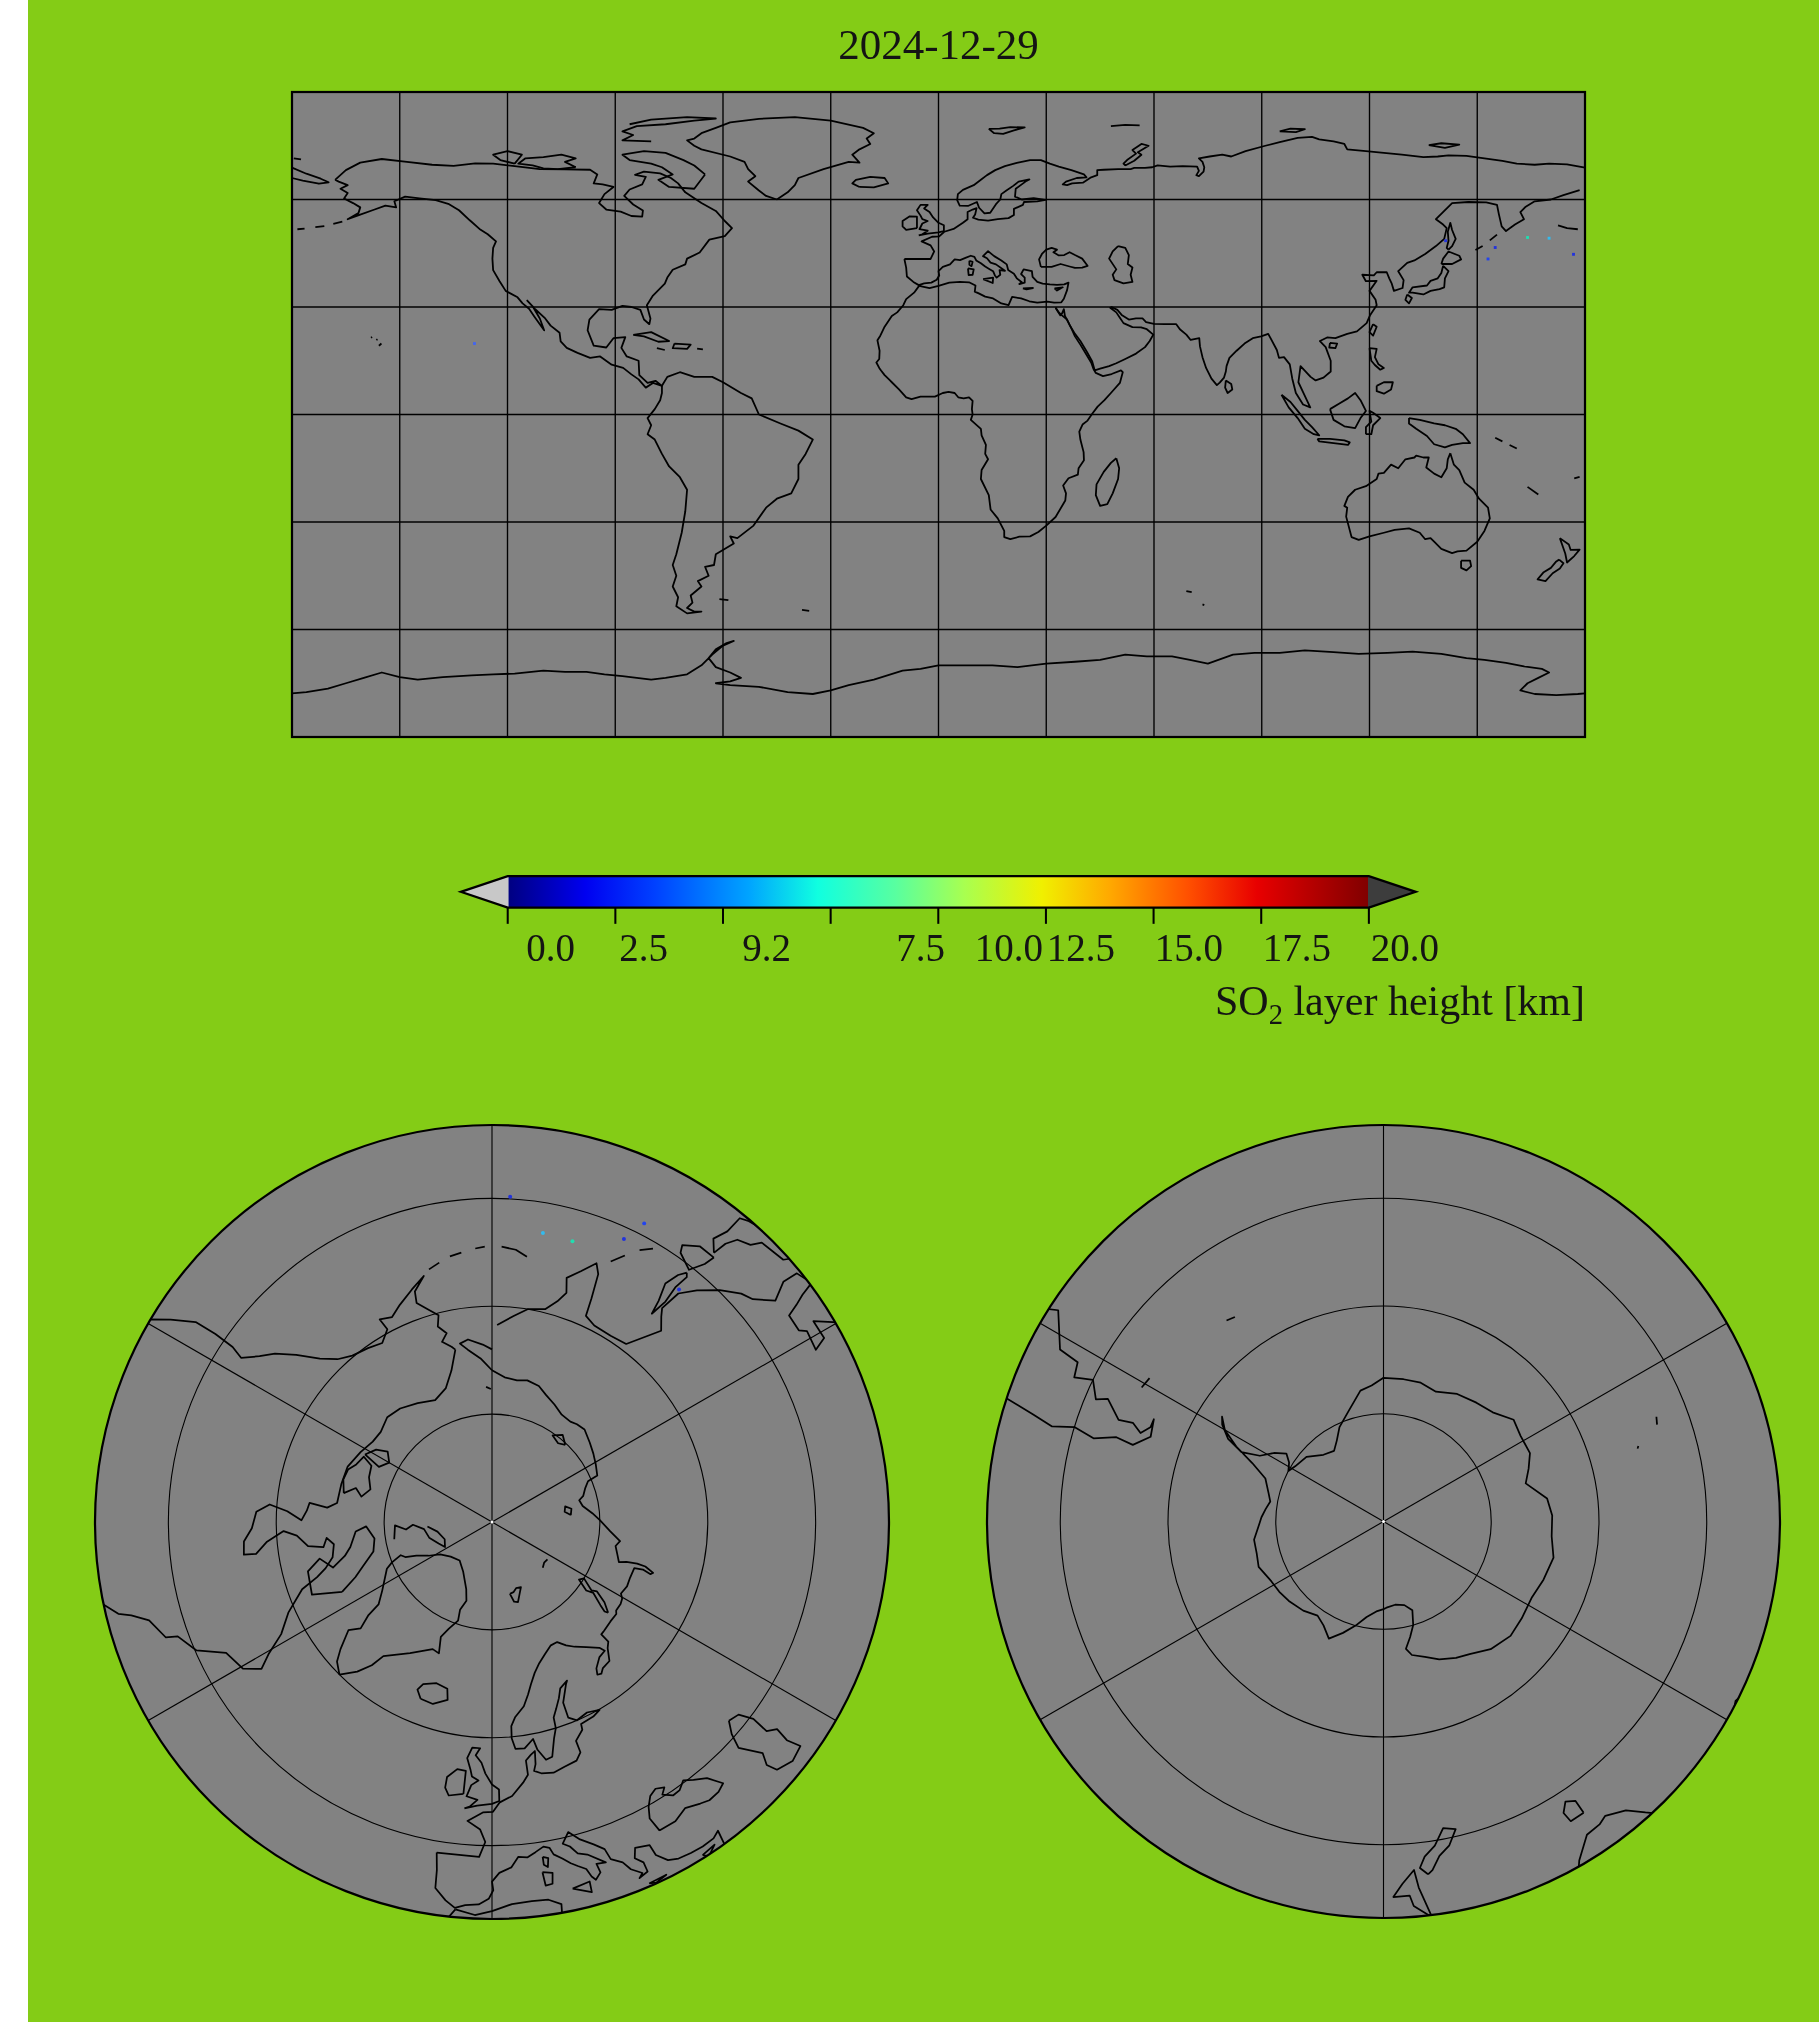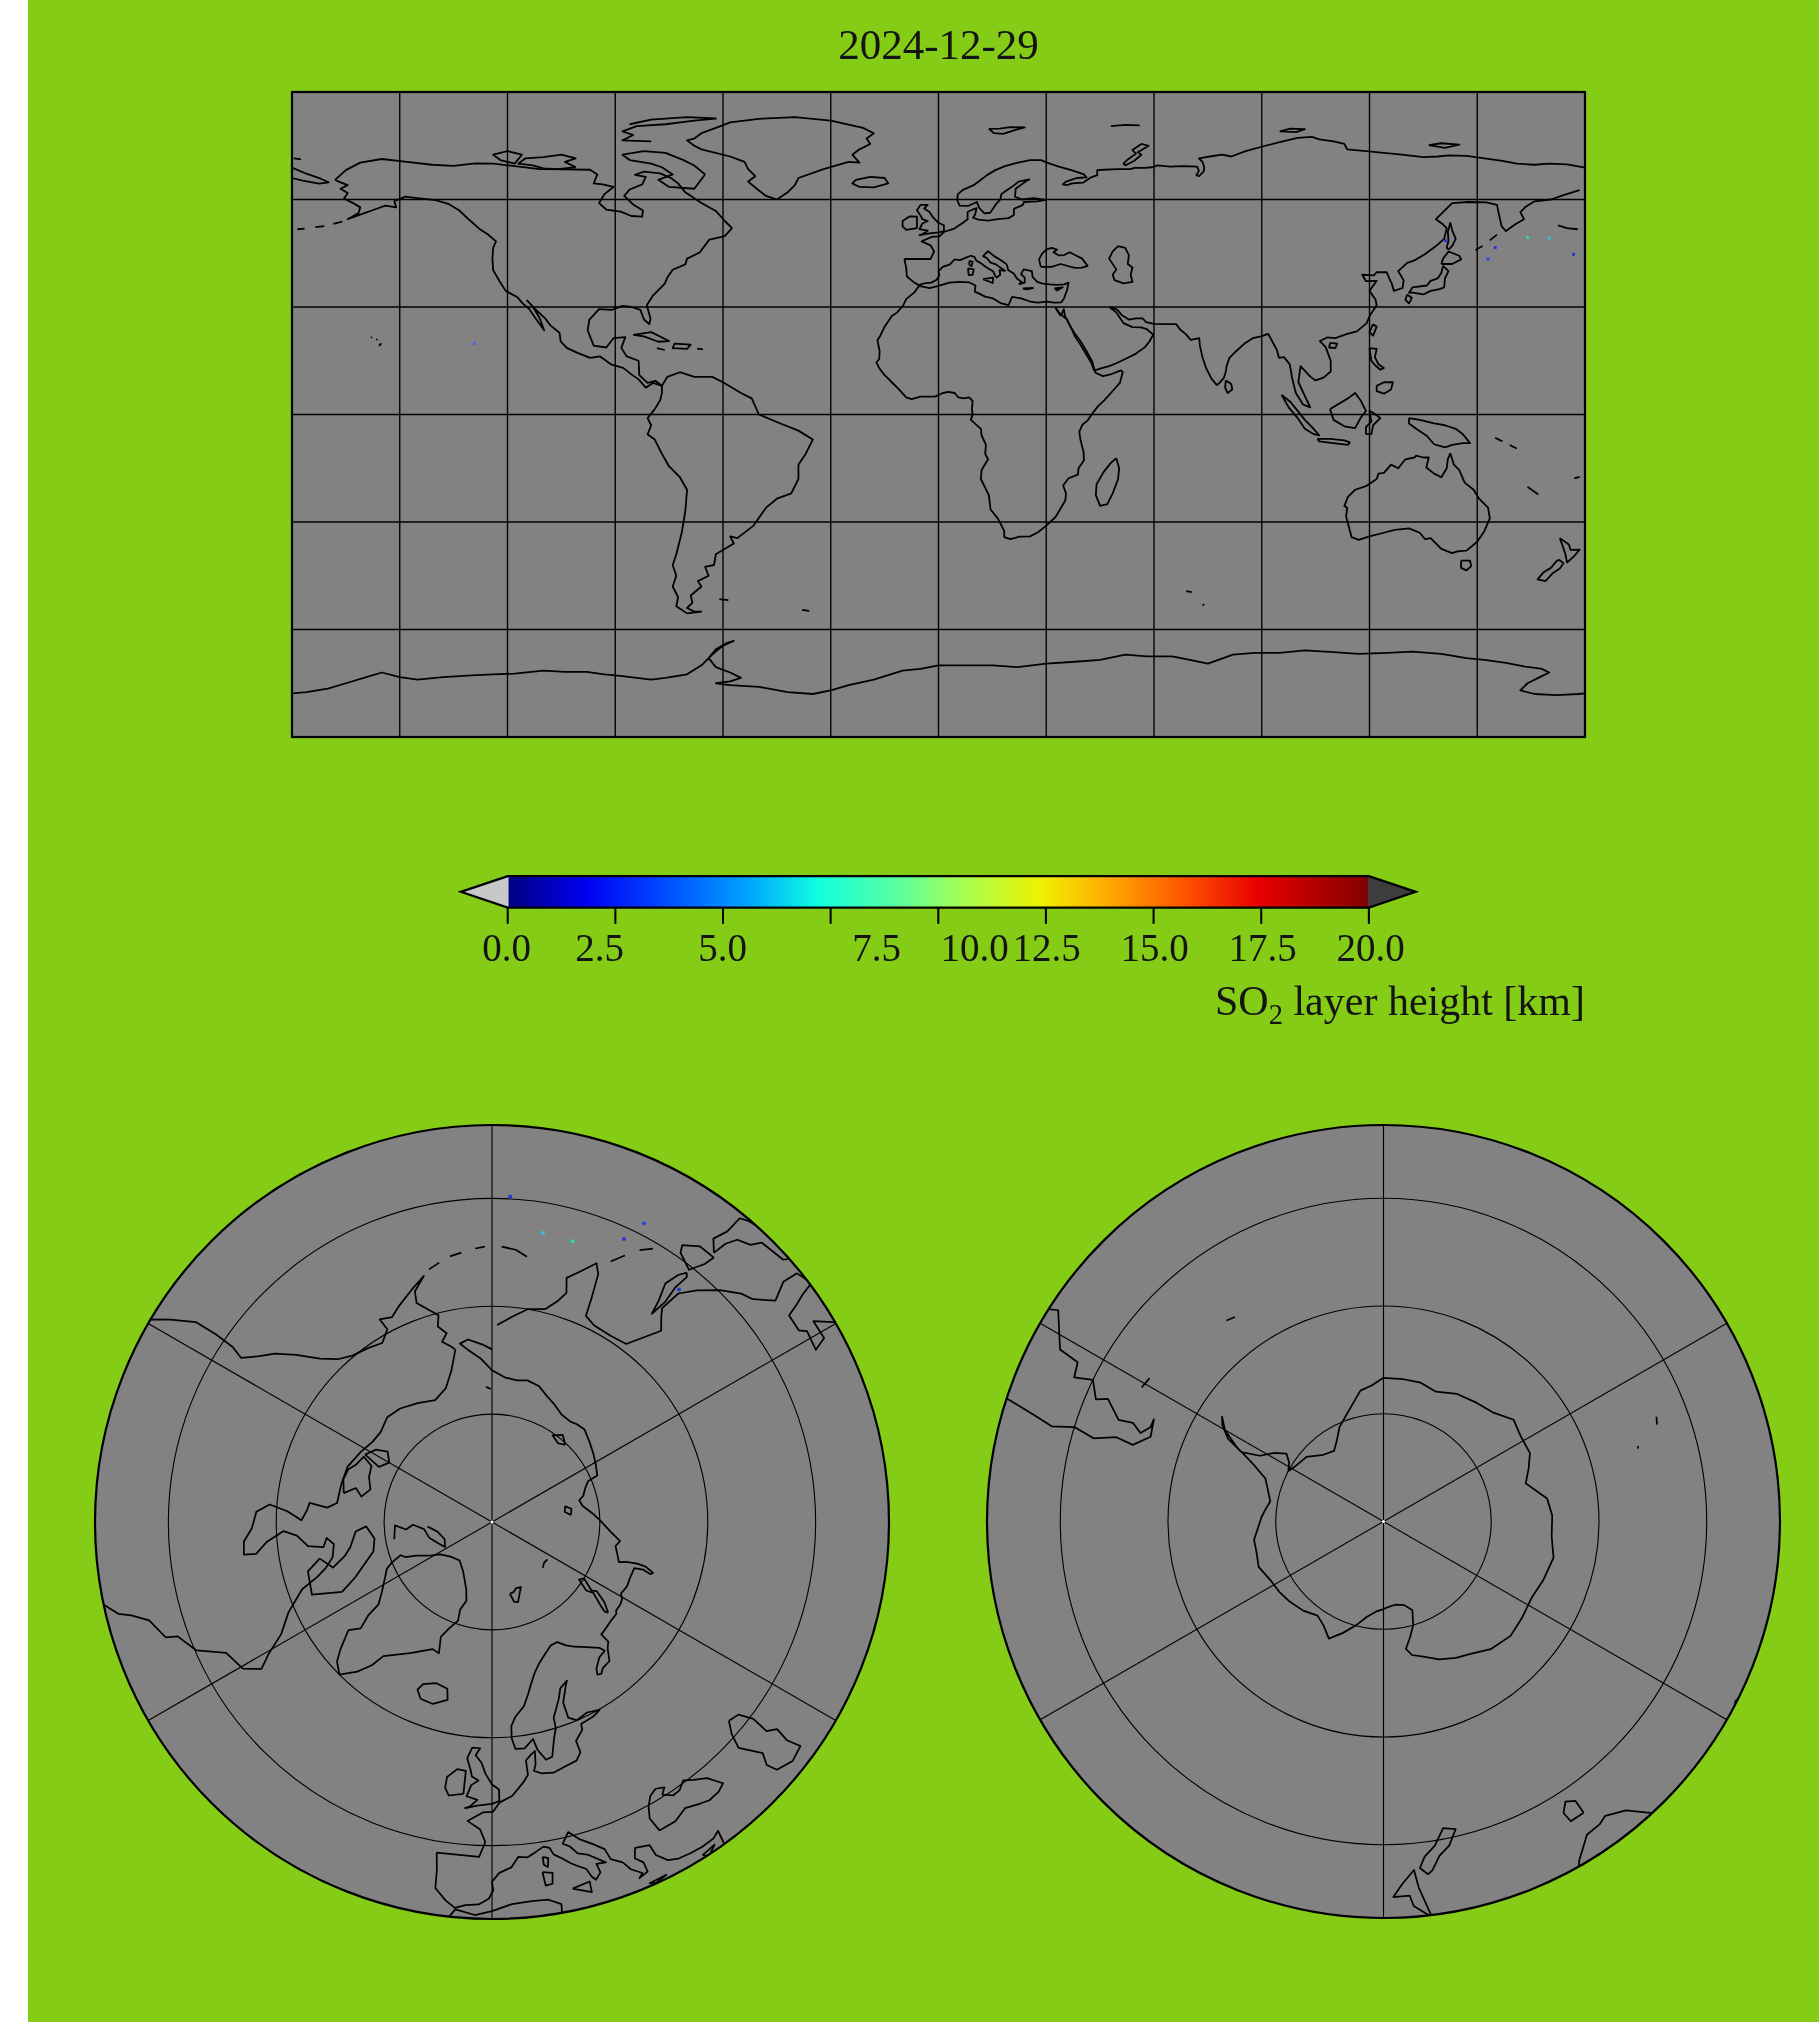--- a/index.html
+++ b/index.html
@@ -1,21 +1,21 @@
 <!DOCTYPE html>
 <html style="font-size:13.7px"><head>
 <meta charset="utf-8">
 <style>
   html,body{margin:0;padding:0;background:#ffffff;}
   #fig{position:relative;width:1819px;height:2022px;background:#84cc16;
        font-family:Liberation Serif, serif;color:#000;margin-left:28px;}
   .abs{position:absolute;}
   svg{overflow:visible;display:block;}
   #title{left:264px;top:20.5px;width:1293px;text-align:center;font-size:43px;line-height:48px;color:#141414;}
-  .tick-label{top:925px;width:137px;margin-left:-68px;text-align:center;font-size:39px;color:#141414;}
+  .tick-label{top:925px;width:137px;margin-left:-68px;text-align:right;font-size:39px;color:#141414;}
   #cb-label{left:264px;top:977px;width:1293px;text-align:right;font-size:42px;color:#141414;}
   #cb-label sub{font-size:0.68em;}
 </style>
 </head>
 <body>
 
 <div id="fig">
   <div id="title" class="abs">2024-12-29</div>
 
   <svg id="world-svg" class="abs" style="left:264px;top:92px;" width="1293" height="645" viewBox="-180 -90 360 180" preserveAspectRatio="none">
@@ -150,21 +150,21 @@
         <line x1="1189.25" y1="1060" x2="1189.25" y2="1079"></line>
         <line x1="1315.5" y1="1060" x2="1315.5" y2="1079"></line>
         <line x1="1441.75" y1="1060" x2="1441.75" y2="1079"></line>
         <line x1="1568" y1="1060" x2="1568" y2="1079"></line>
       </g>
     </svg>
 
   <div id="cb-ticks">
       <span class="abs tick-label" style="left: 478px;">0.0</span>
       <span class="abs tick-label" style="left: 571px;">2.5</span>
-      <span class="abs tick-label" style="left: 694px;">5.0</span>
+      <span class="abs tick-label" style="left: 694px;">9.2</span>
       <span class="abs tick-label" style="left: 848px;">7.5</span>
       <span class="abs tick-label" style="left: 946px;">10.0</span>
       <span class="abs tick-label" style="left: 1018px;">12.5</span>
       <span class="abs tick-label" style="left: 1126px;">15.0</span>
       <span class="abs tick-label" style="left: 1234px;">17.5</span>
       <span class="abs tick-label" style="left: 1342px;">20.0</span>
     </div>
 
   <div id="cb-label" class="abs">
     <span>SO</span><sub>2</sub><span> layer height [km]</span>

